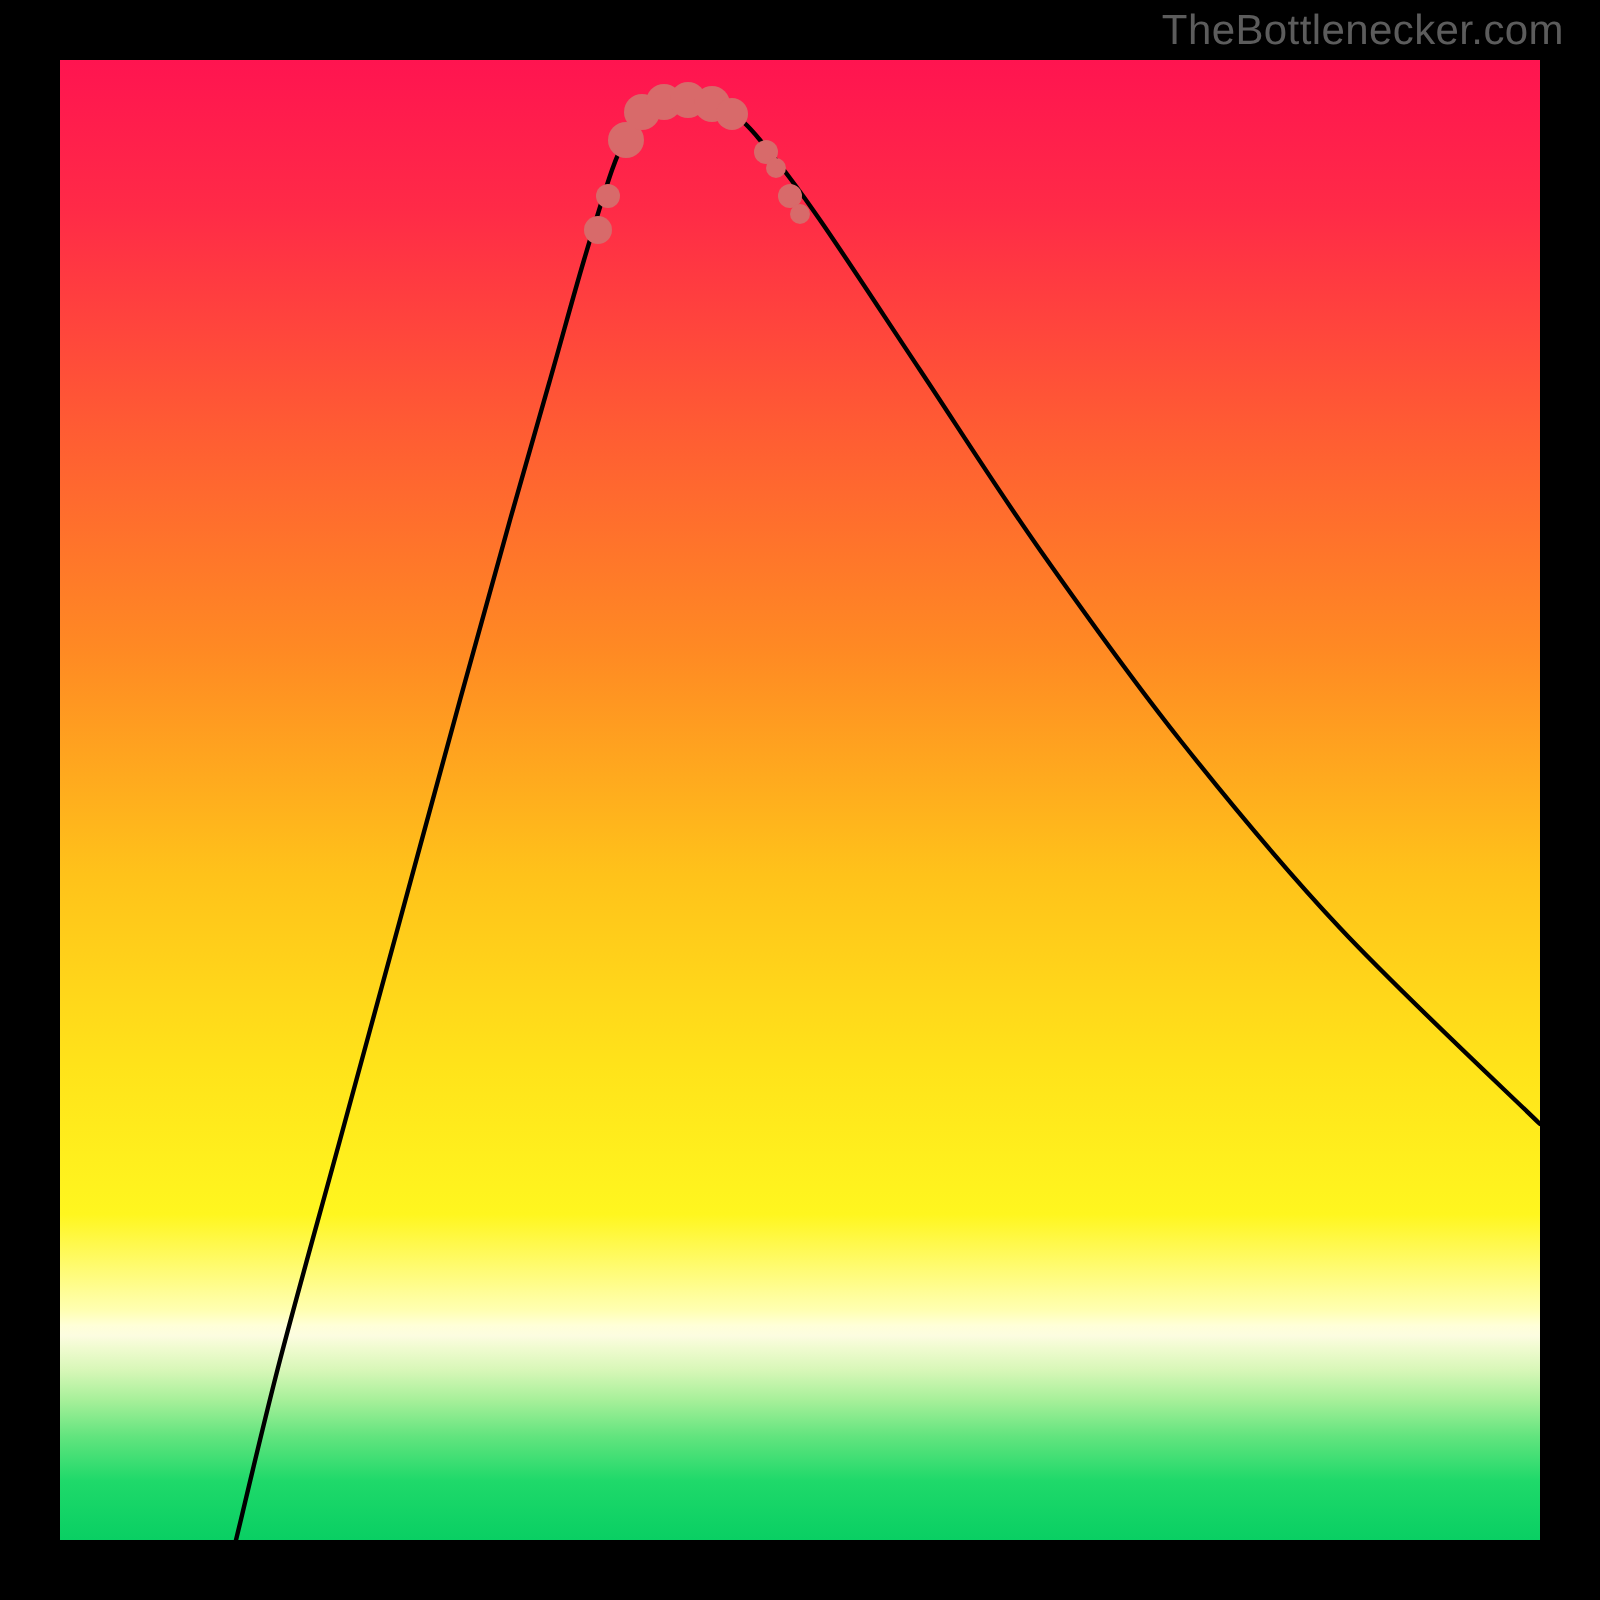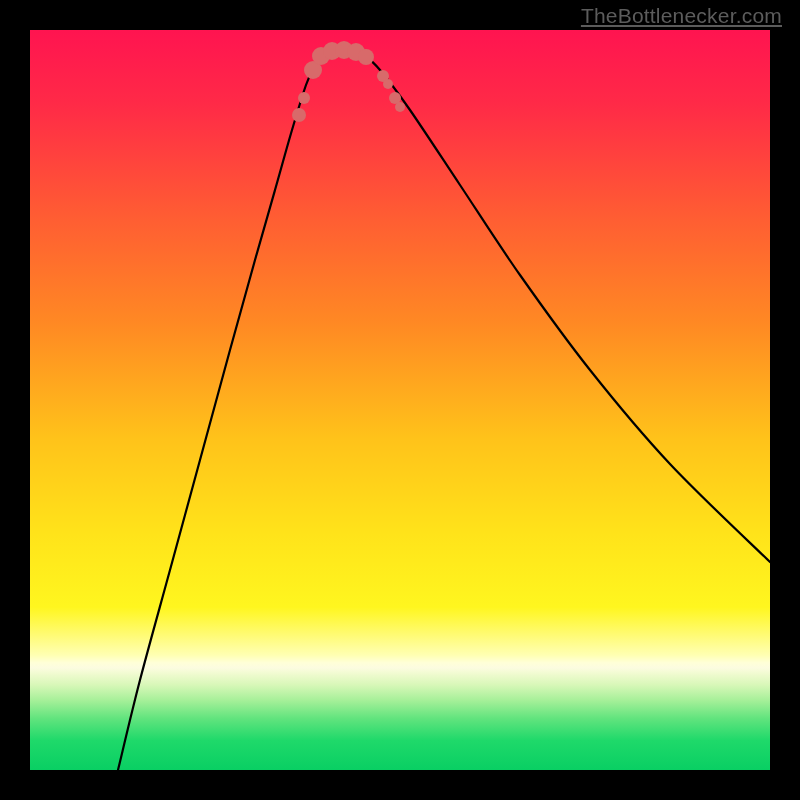--- a/index.html
+++ b/index.html
@@ -43,21 +43,20 @@
     overflow: visible;
   }
   .watermark {
     position: absolute;
     top: 4px;
     right: 18px;
     color: #5c5c5c;
     font-size: 21px;
     font-weight: 500;
     letter-spacing: 0.2px;
-    text-decoration: underline;
   }
 </style>
 </head>
 <body>
 
 <div class="frame">
 
   <div class="plot">
 
     <svg class="gradient" viewBox="0 0 740 740" preserveAspectRatio="none">

